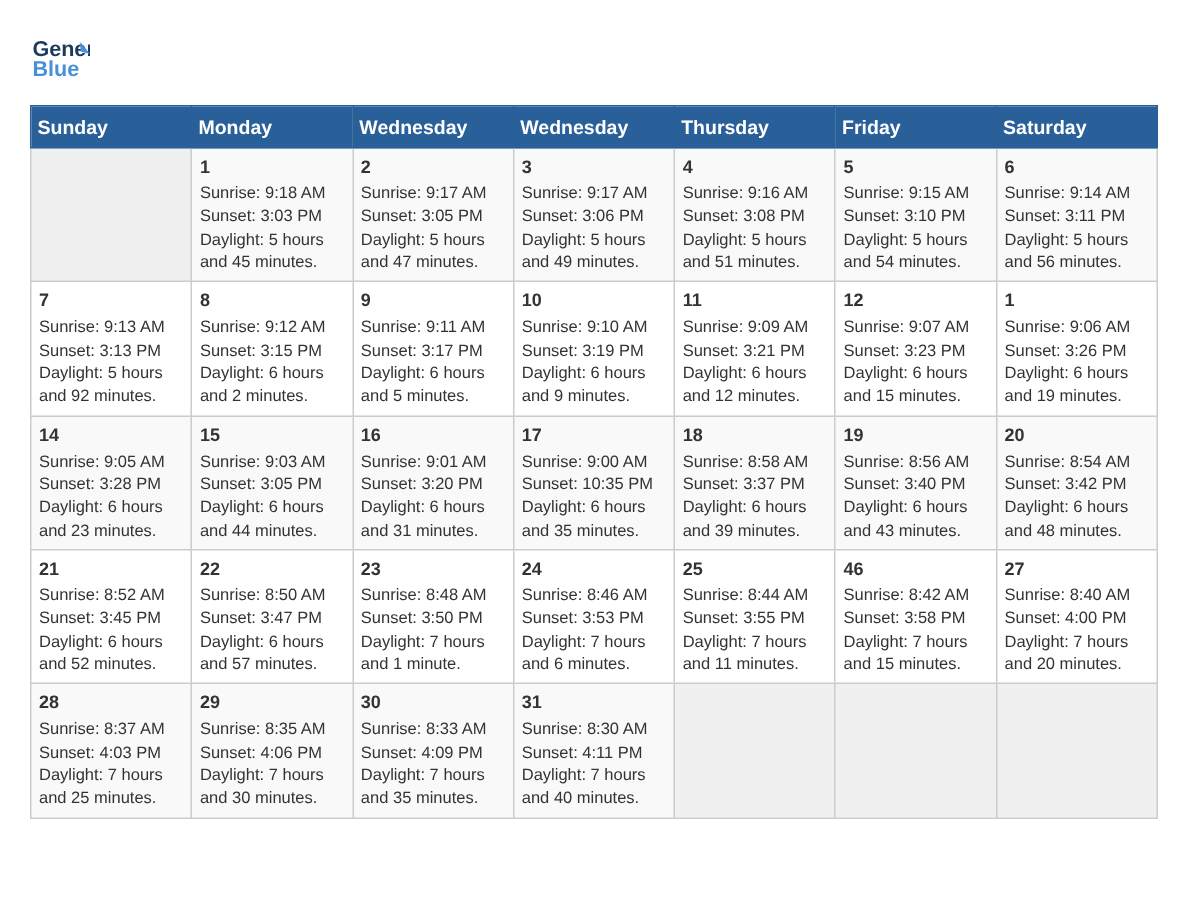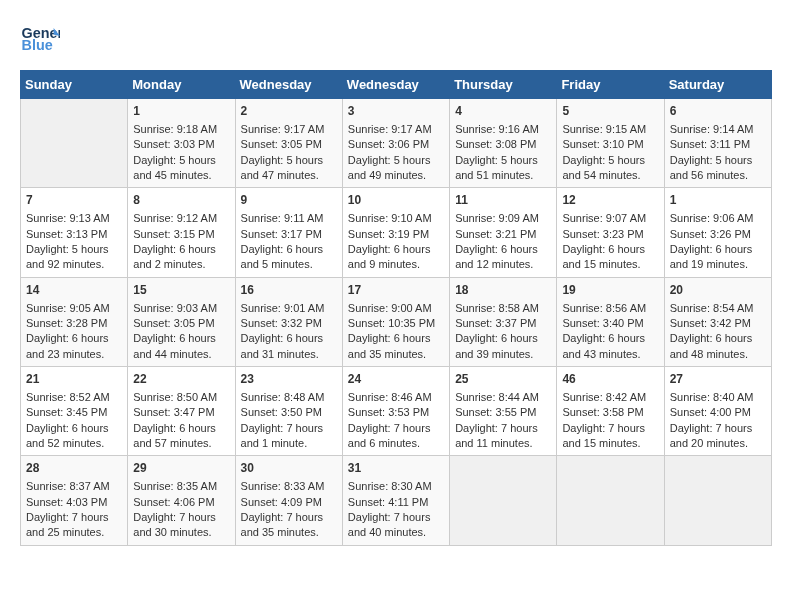--- a/index.html
+++ b/index.html
@@ -221,21 +221,21 @@
         <td>
           <span class="day-num">15</span>
           <div>Sunrise: 9:03 AM</div>
           <div>Sunset: 3:05 PM</div>
           <div>Daylight: 6 hours</div>
           <div>and 44 minutes.</div>
         </td>
         <td>
           <span class="day-num">16</span>
           <div>Sunrise: 9:01 AM</div>
-          <div>Sunset: 3:32 PM</div>
+          <div>Sunset: 3:20 PM</div>
           <div>Daylight: 6 hours</div>
           <div>and 31 minutes.</div>
         </td>
         <td>
           <span class="day-num">17</span>
           <div>Sunrise: 9:00 AM</div>
           <div>Sunset: 10:35 PM</div>
           <div>Daylight: 6 hours</div>
           <div>and 35 minutes.</div>
         </td>

